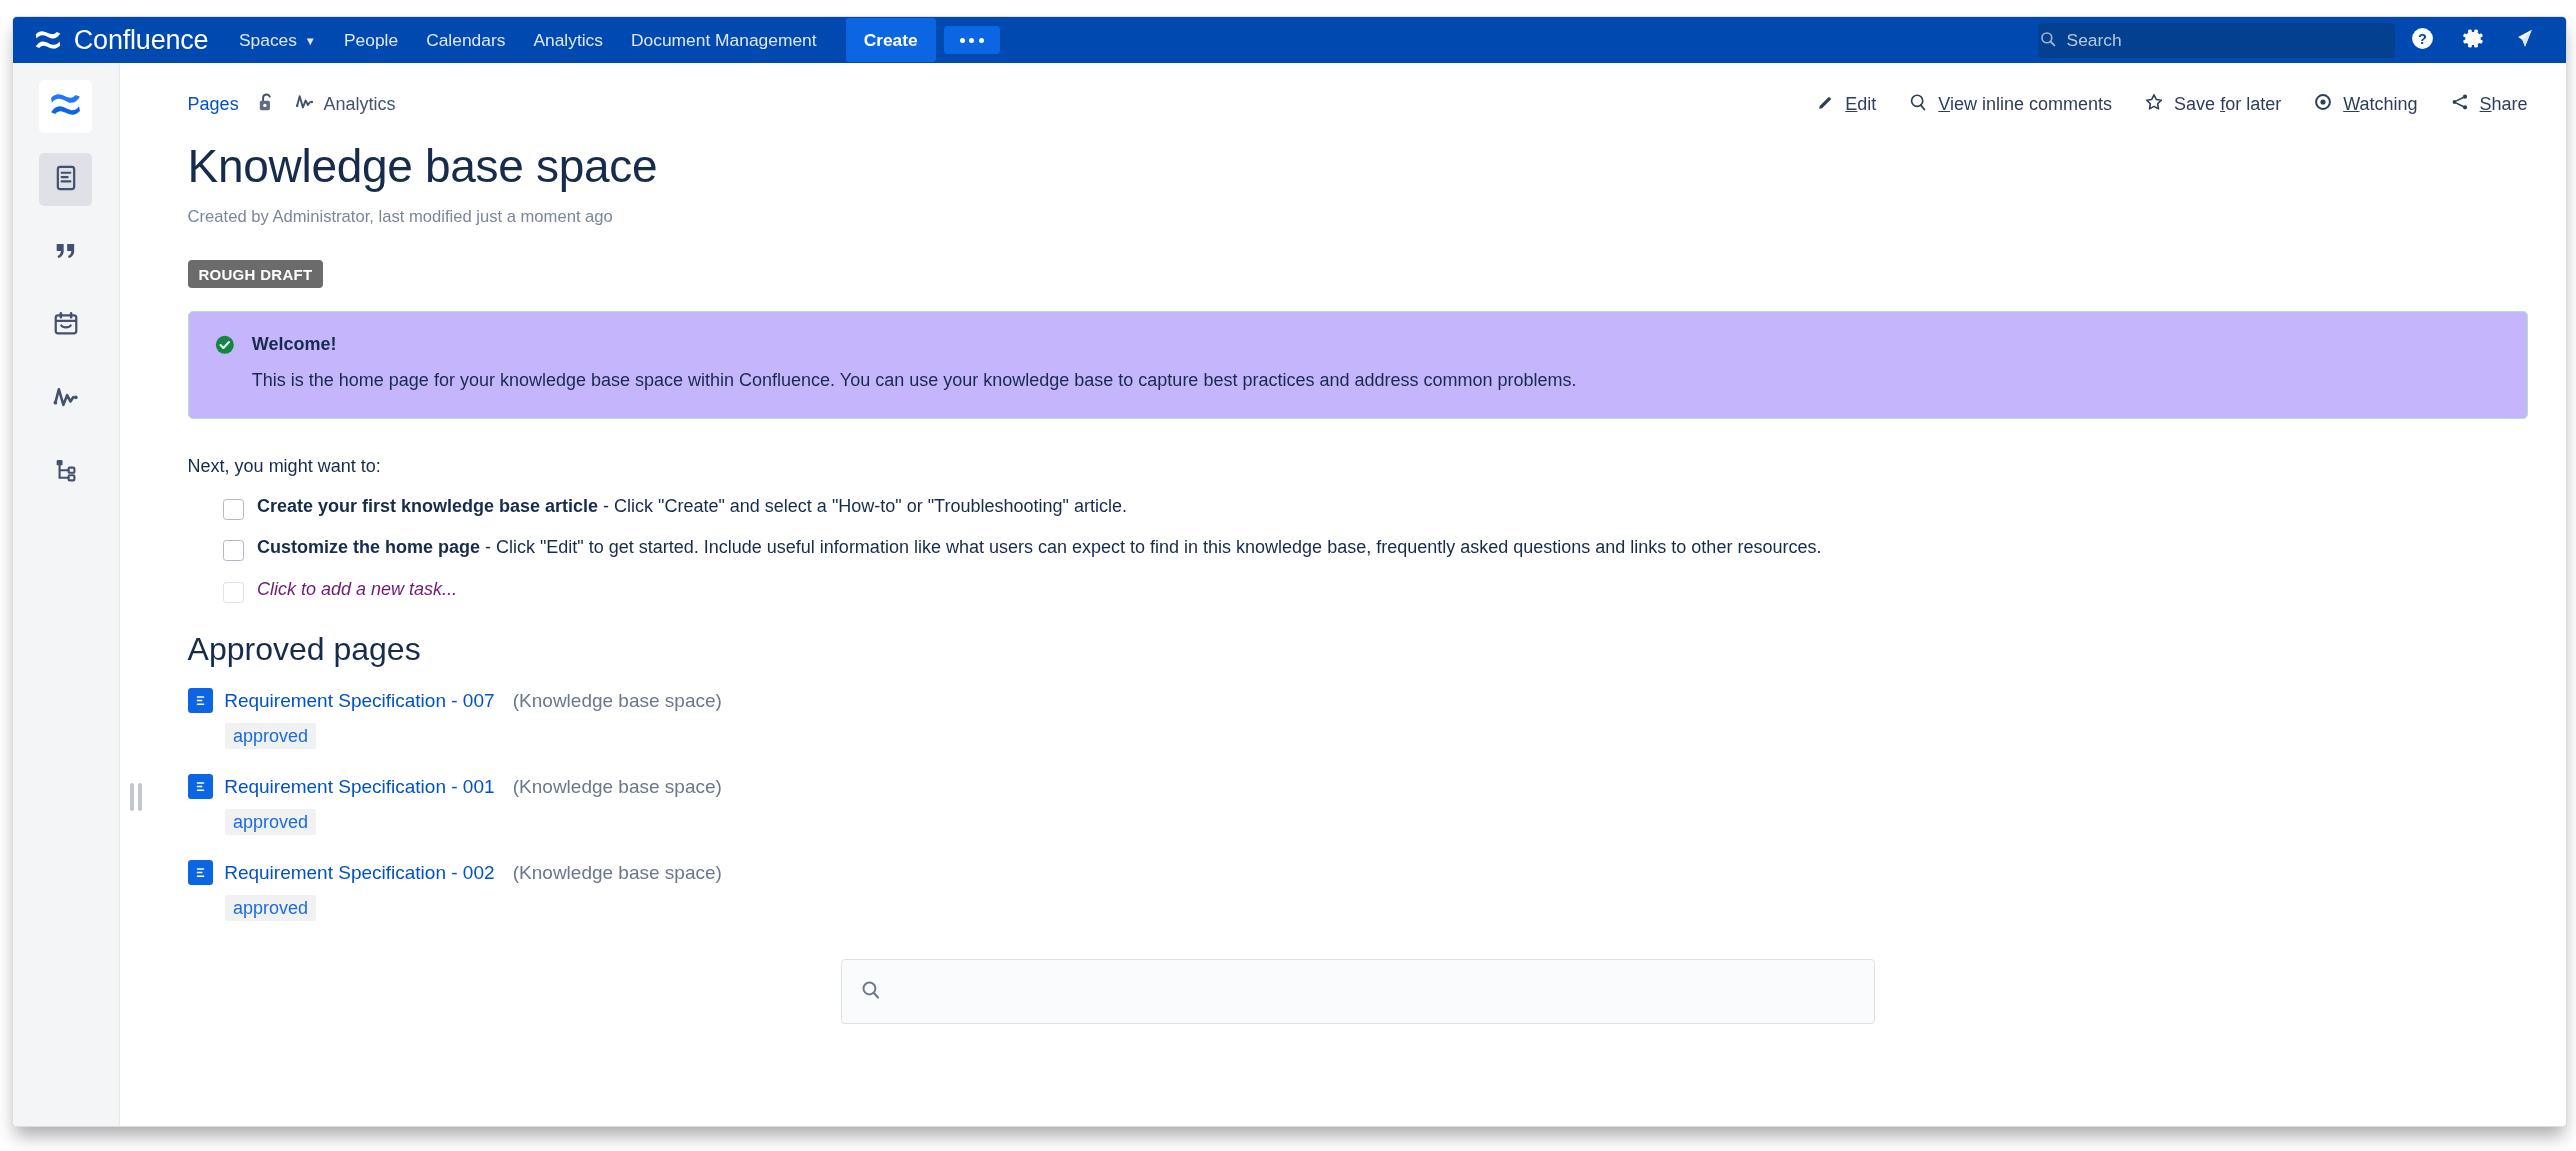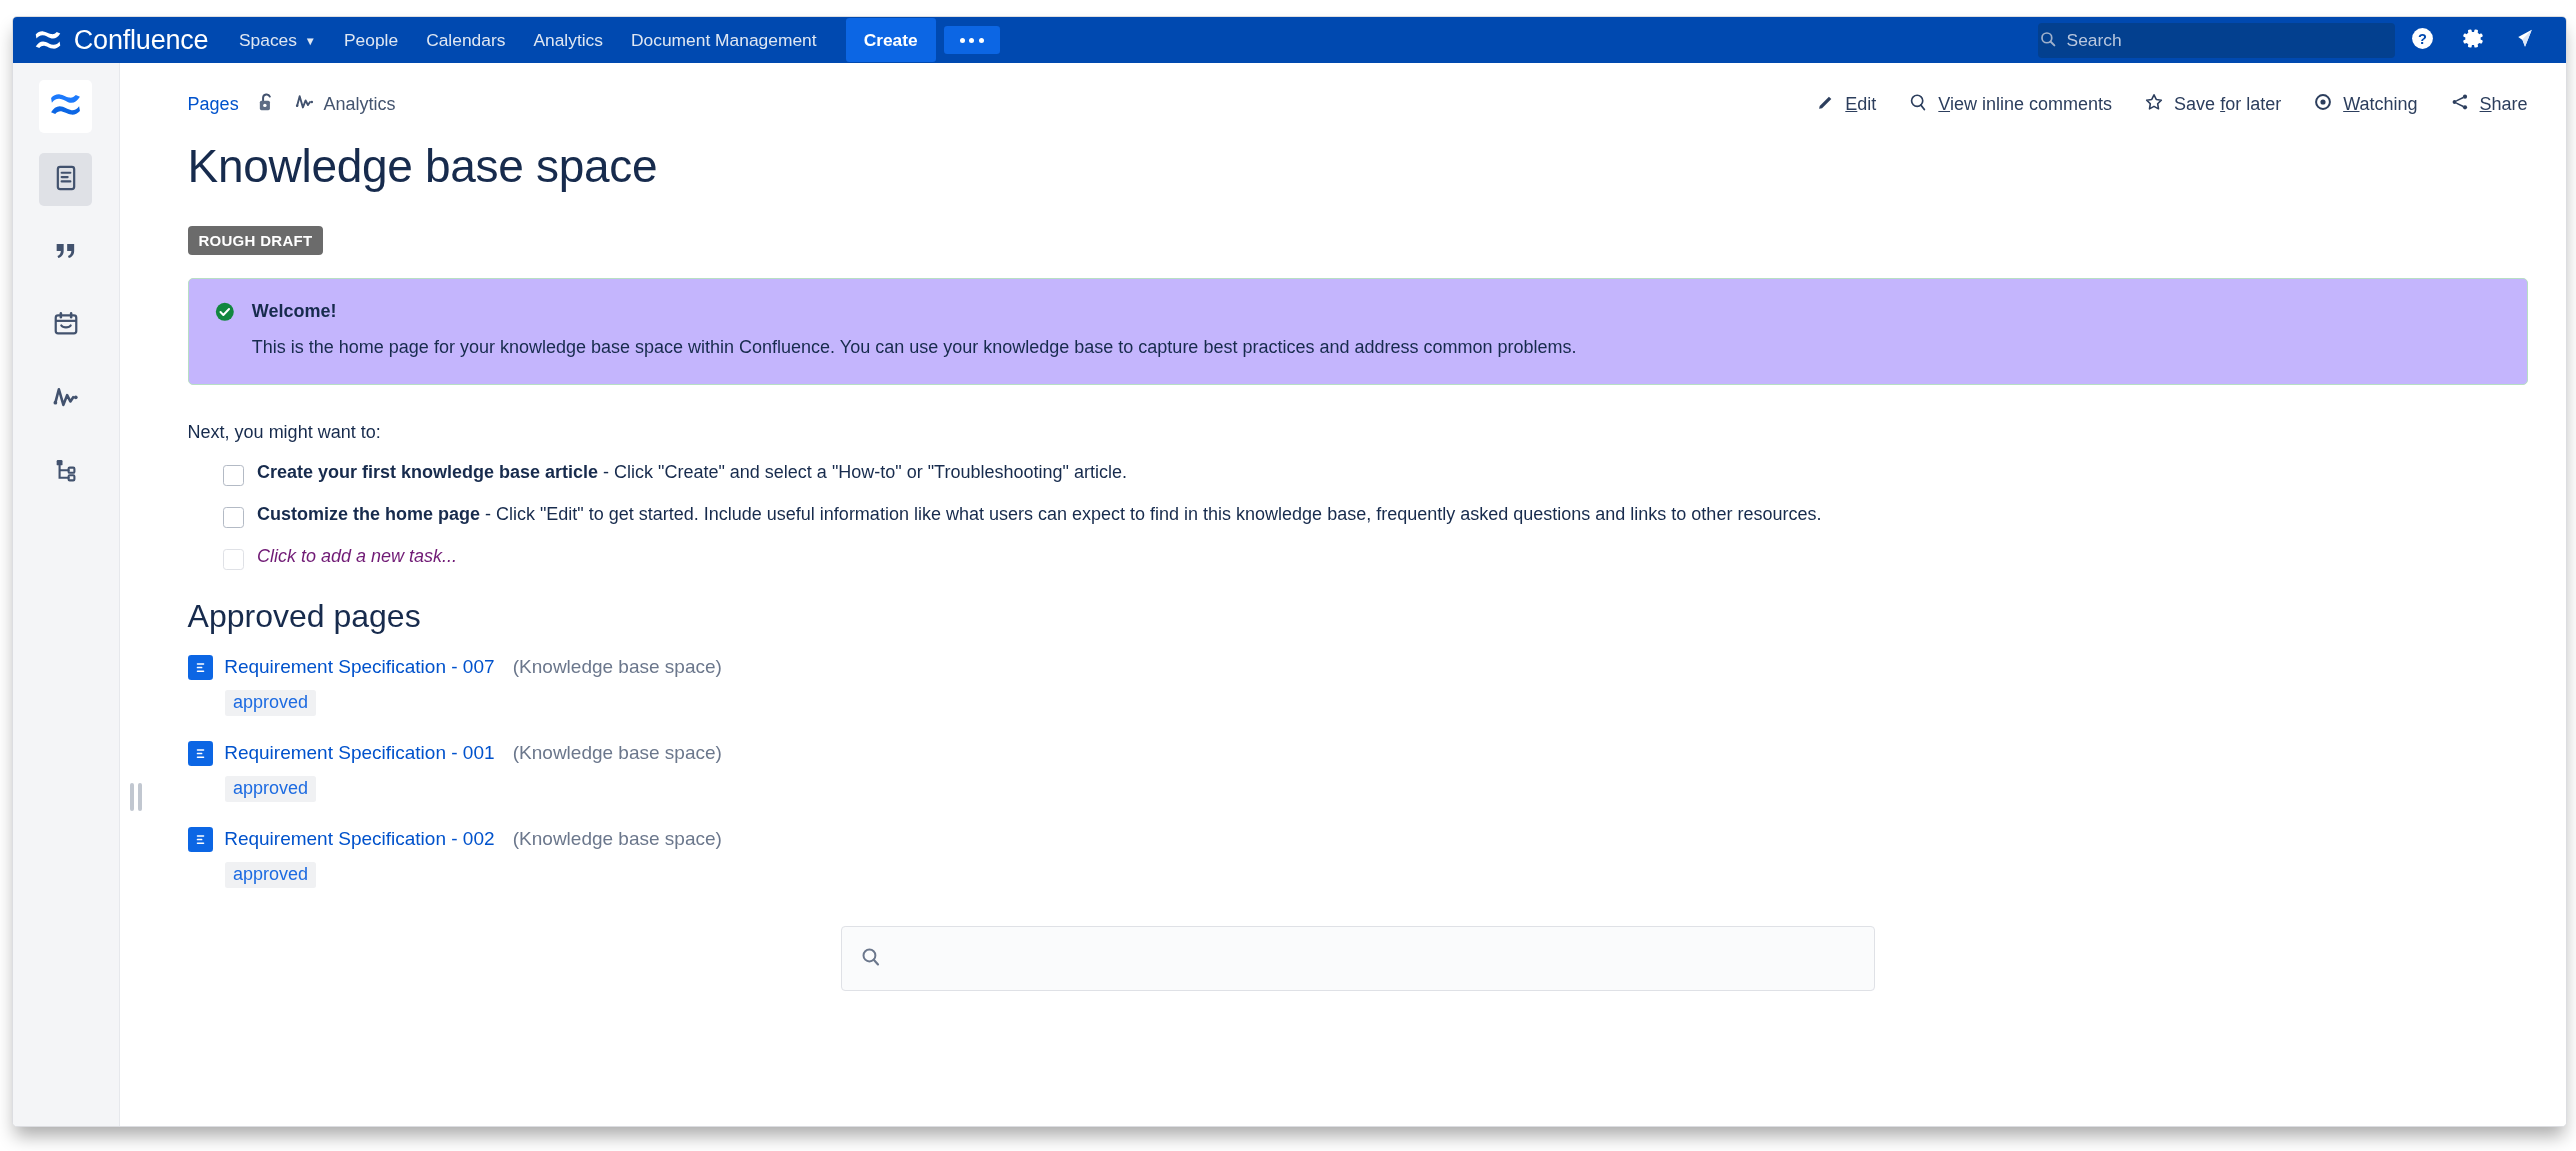--- a/index.html
+++ b/index.html
@@ -602,20 +602,21 @@
                   <line x1="7.6" y1="13.4" x2="16" y2="17.4" stroke="#2C3E5D" stroke-width="1.8"></line>
                 </svg>
               </span>
               <span><u>S</u>hare</span>
             </div>
 
           </div>
         </div>
 
         <h1 class="page-title">Knowledge base space</h1>
+        <div class="page-meta">Created by Administrator, last modified just a moment ago</div>
         <div class="rough-draft">ROUGH DRAFT</div>
 
         
         <div class="panel">
           <span>
             <svg width="21.6" height="21.6" viewBox="0 0 24 24" aria-hidden="true">
               <circle cx="12" cy="12" r="10" fill="#12873F"></circle>
               <path d="M7.2 12.3l3.2 3.2 6.3-6.6" stroke="#ffffff" stroke-width="2.2" fill="none" stroke-linecap="round" stroke-linejoin="round"></path>
             </svg>
           </span>

